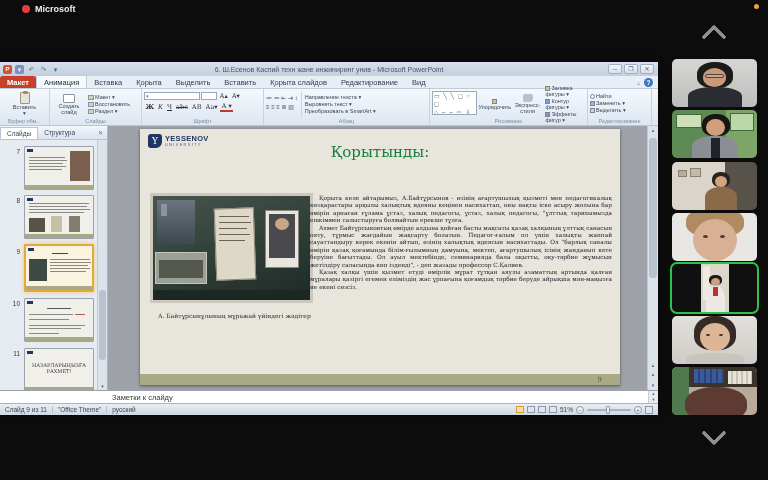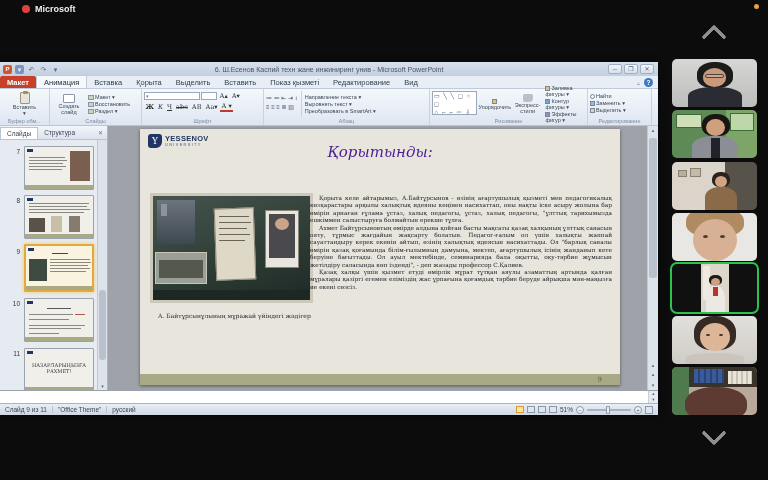--- a/index.html
+++ b/index.html
@@ -111,21 +111,21 @@
     box-shadow:0 1px 3px rgba(0,0,0,.5); overflow:hidden; }
   #slide-band { position:absolute; left:0; right:0; bottom:0; height:11px; background:#a7aa85; }
   #slide-num { position:absolute; right:18px; bottom:1px; font-size:7px; color:#5d6048;
     font-family:"DejaVu Serif", serif; }
   #slide-logo { position:absolute; left:8px; top:5px; display:flex; gap:3px; align-items:flex-start; }
   #logo-mark { width:14px; height:14px; background:#1e3566; border-radius:3px 3px 6px 3px; color:#fff;
     font-size:9px; line-height:14px; text-align:center; font-family:"DejaVu Serif", serif; }
   #logo-n1 { font-size:7.5px; font-weight:bold; color:#1e3566; letter-spacing:.3px; }
   #logo-n2 { font-size:3.8px; color:#4a5a7a; letter-spacing:1.4px; }
   #slide-title { position:absolute; left:0; right:0; top:14px; text-align:center;
-    font-family:"DejaVu Serif", serif; font-size:15px; color:#4c1d95;font-style:italic; }
+    font-family:"DejaVu Serif", serif; font-size:15px; color:#15803d; }
   #slide-photo { position:absolute; left:10px; top:64px; width:163px; height:110px;
     background:linear-gradient(160deg,#46564e,#2d3b35 60%,#1e2a25); border:3px solid #ccc8bc; }
   .ph { position:absolute; }
   #slide-caption { position:absolute; left:18px; top:183px; font-family:"DejaVu Serif", serif;
     font-size:6px; color:#2a2a33; }
   #slide-text { position:absolute; left:170px; top:66px; width:302px;
     font-family:"DejaVu Serif", serif; font-size:5.8px; line-height:1.28; color:#23232c; text-align:justify; }
   #slide-text p { text-indent:9px; }
 
   
@@ -227,21 +227,21 @@
     </div>
   </div>
 
   <div class="abs" id="tabsrow">
     <span class="rtab file">Макет</span>
     <span class="rtab active">Анимация</span>
     <span class="rtab">Вставка</span>
     <span class="rtab">Қорыта</span>
     <span class="rtab">Выделить</span>
     <span class="rtab">Вставить</span>
-    <span class="rtab">Показ қызметі</span>
+    <span class="rtab">Қорыта слайдов</span>
     <span class="rtab">Редактирование</span>
     <span class="rtab">Вид</span>
     <span id="tabsrow-right">
       <span id="collapse-ic">▵</span>
       <span id="help-ic">?</span>
     </span>
   </div>
 
   <div class="abs" id="ribbon">
     <div class="rgroup" style="width:50px;">
@@ -439,20 +439,21 @@
       <div id="main-scroll">
         <div class="ms-btn" style="top:0;">▴</div>
         <div id="ms-thumb"></div>
         <div class="ms-btn" style="bottom:20px;">▴<br>▴</div>
         <div class="ms-btn" style="bottom:0;">▾<br>▾</div>
       </div>
     </div>
   </div>
 
   <div class="abs" id="notesbar">
+    <span id="notes-text">Заметки к слайду</span>
     <span id="notes-scroll">▴<br>▾</span>
   </div>
 
   <div class="abs" id="statusbar">
     <span class="sb-item">Слайд 9 из 11</span>
     <span class="sb-item">"Office Theme"</span>
     <span class="sb-item" style="border-right:none;">русский</span>
     <span id="sb-right">
       <span class="view-ic on"></span>
       <span class="view-ic"></span>

